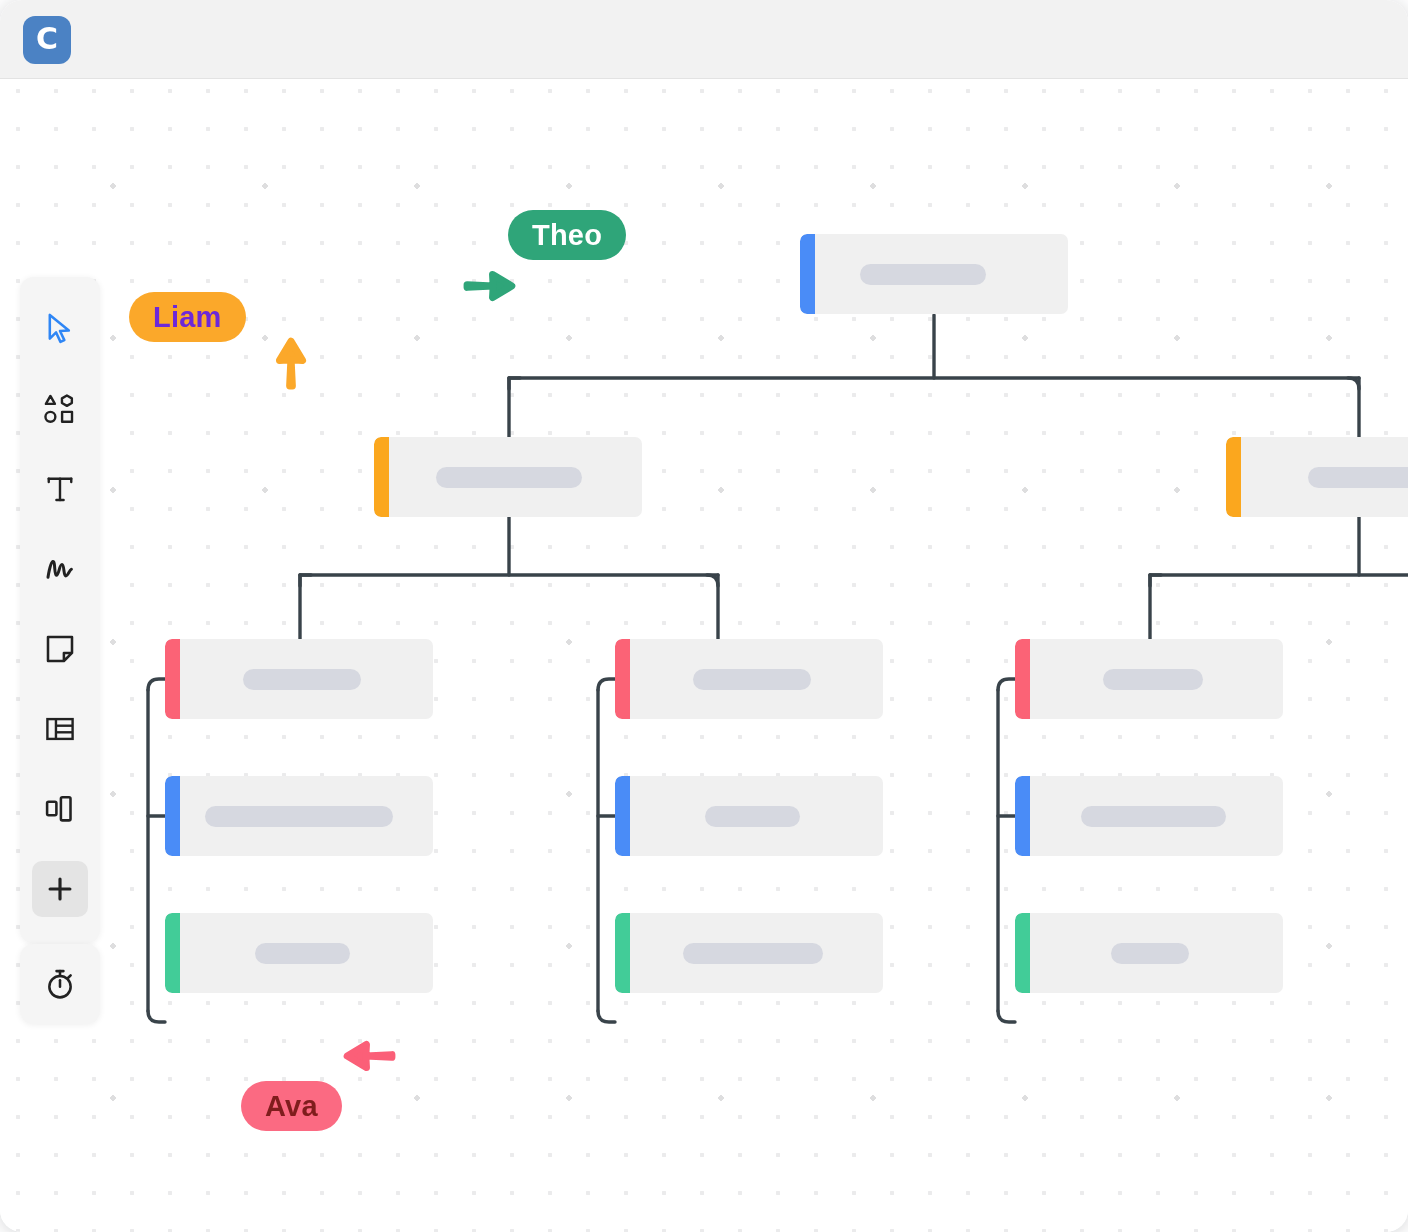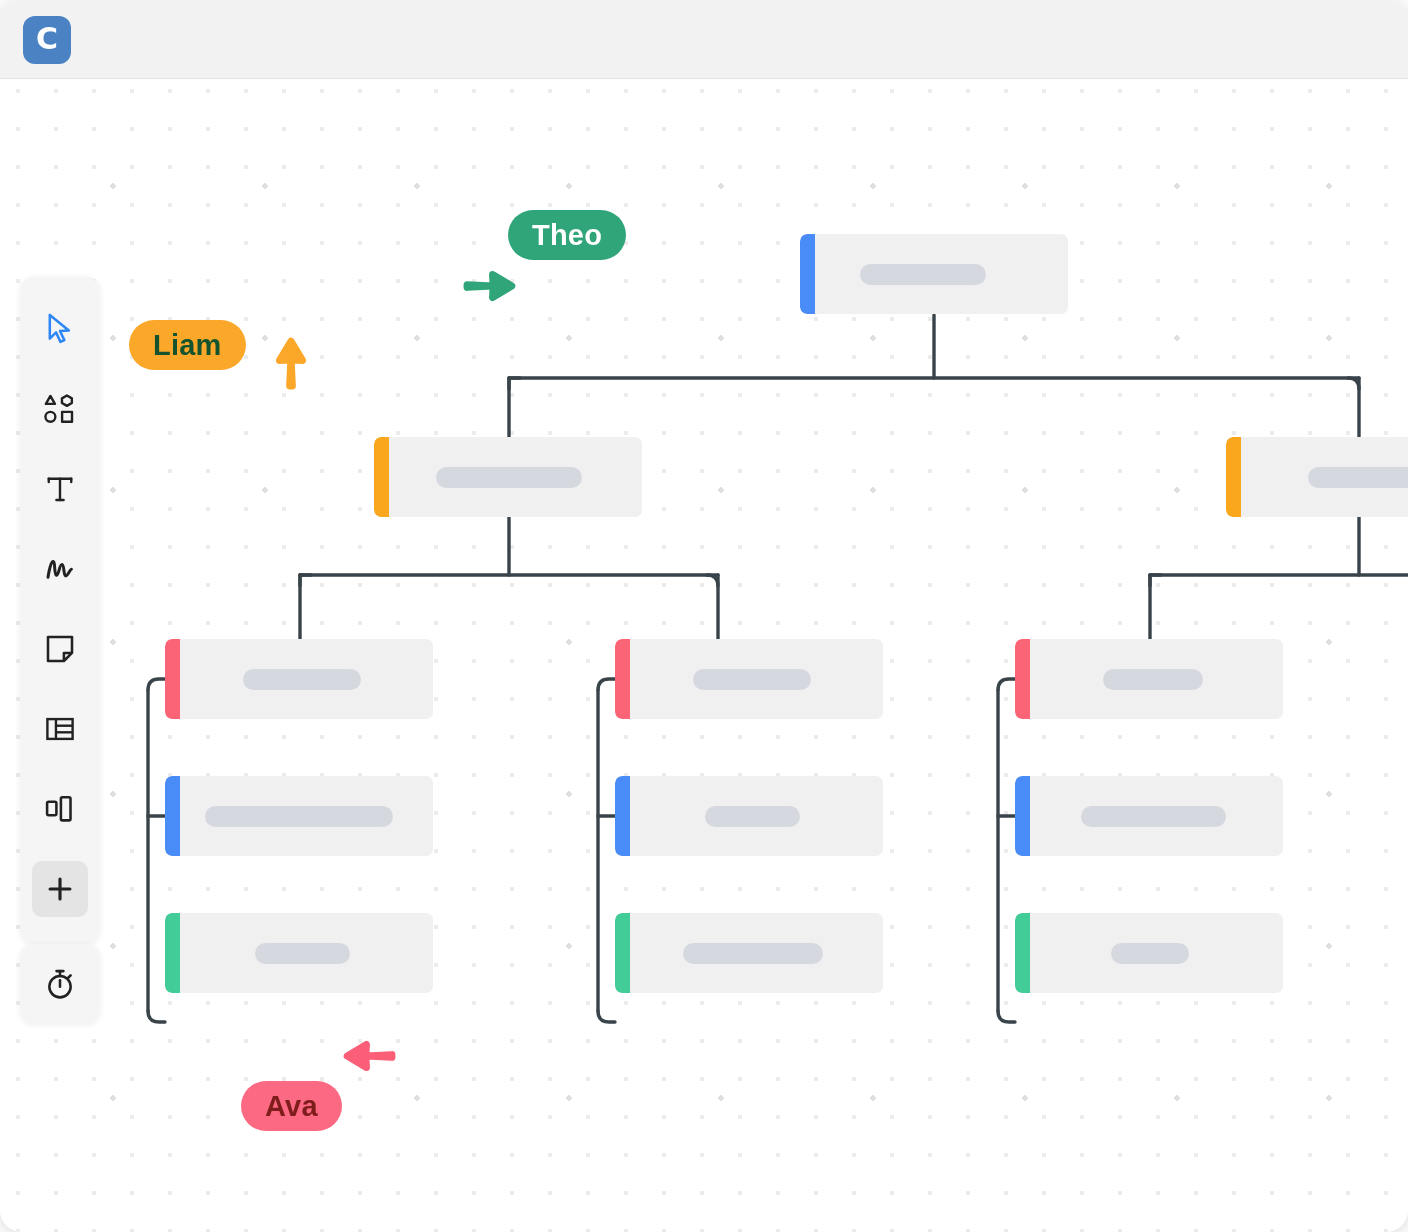--- a/index.html
+++ b/index.html
@@ -265,21 +265,21 @@
           <div class="placeholder" style="left: 96px; width: 78px; background: rgb(214, 216, 224);"></div>
         </div>
       </div>
 
     <div id="cursor-layer">
         <div class="cursor-label" style="left: 508px; top: 131px; background: rgb(47, 165, 121); color: rgb(255, 255, 255);">Theo</div>
         <div class="cursor-arrow" style="left: 458px; top: 180px;"><svg width="54" height="54" viewBox="0 0 24 24" style="transform:rotate(135deg)">
             <path d="M3.6,3.6 L13.2,6.0 L9.4,9.4 L17.4,16.6 L16.6,17.4 L9.4,9.4 L6.0,13.2 Z" fill="#2fa579"></path>
             <path d="M3.6,3.6 L13.2,6.0 L9.4,9.4 L18.0,17.2 L17.2,18.0 L9.4,9.4 L6.0,13.2 Z" fill="#2fa579" stroke="#2fa579" stroke-width="3.2" stroke-linejoin="round"></path>
           </svg></div>
-        <div class="cursor-label" style="left: 129px; top: 213px; background: rgb(251, 168, 42); color: #14532d; margin-top: 28px;">Liam</div>
+        <div class="cursor-label" style="left: 129px; top: 213px; background: rgb(251, 168, 42); color: #6d28d9;">Liam</div>
         <div class="cursor-arrow" style="left: 264px; top: 262px;"><svg width="54" height="54" viewBox="0 0 24 24" style="transform:rotate(45deg)">
             <path d="M3.6,3.6 L13.2,6.0 L9.4,9.4 L17.4,16.6 L16.6,17.4 L9.4,9.4 L6.0,13.2 Z" fill="#fba82a"></path>
             <path d="M3.6,3.6 L13.2,6.0 L9.4,9.4 L18.0,17.2 L17.2,18.0 L9.4,9.4 L6.0,13.2 Z" fill="#fba82a" stroke="#fba82a" stroke-width="3.2" stroke-linejoin="round"></path>
           </svg></div>
         <div class="cursor-label" style="left: 241px; top: 1002px; background: rgb(251, 106, 130); color: #7f1d1d;">Ava</div>
         <div class="cursor-arrow" style="left: 347px; top: 950px;"><svg width="54" height="54" viewBox="0 0 24 24" style="transform:rotate(-45deg)">
             <path d="M3.6,3.6 L13.2,6.0 L9.4,9.4 L17.4,16.6 L16.6,17.4 L9.4,9.4 L6.0,13.2 Z" fill="#fb5f78"></path>
             <path d="M3.6,3.6 L13.2,6.0 L9.4,9.4 L18.0,17.2 L17.2,18.0 L9.4,9.4 L6.0,13.2 Z" fill="#fb5f78" stroke="#fb5f78" stroke-width="3.2" stroke-linejoin="round"></path>
           </svg></div>
       </div>

